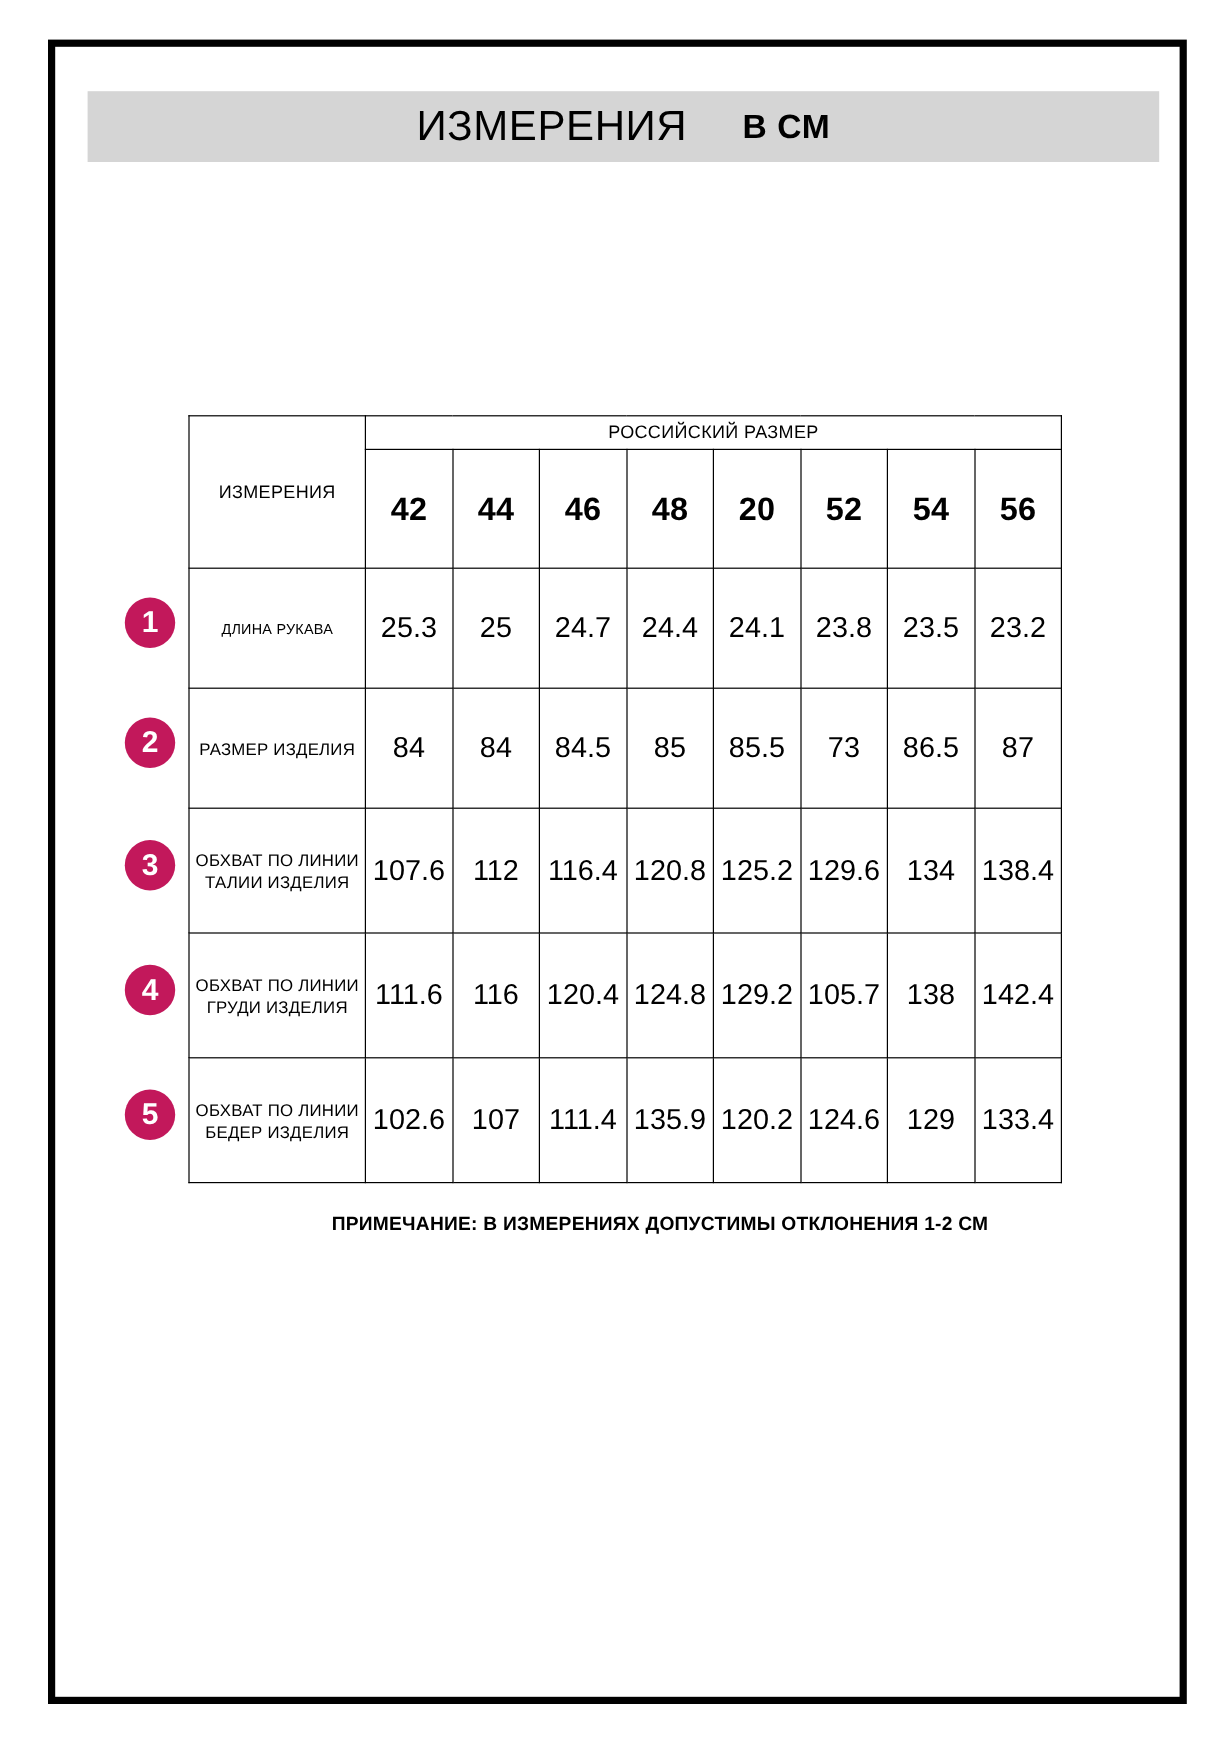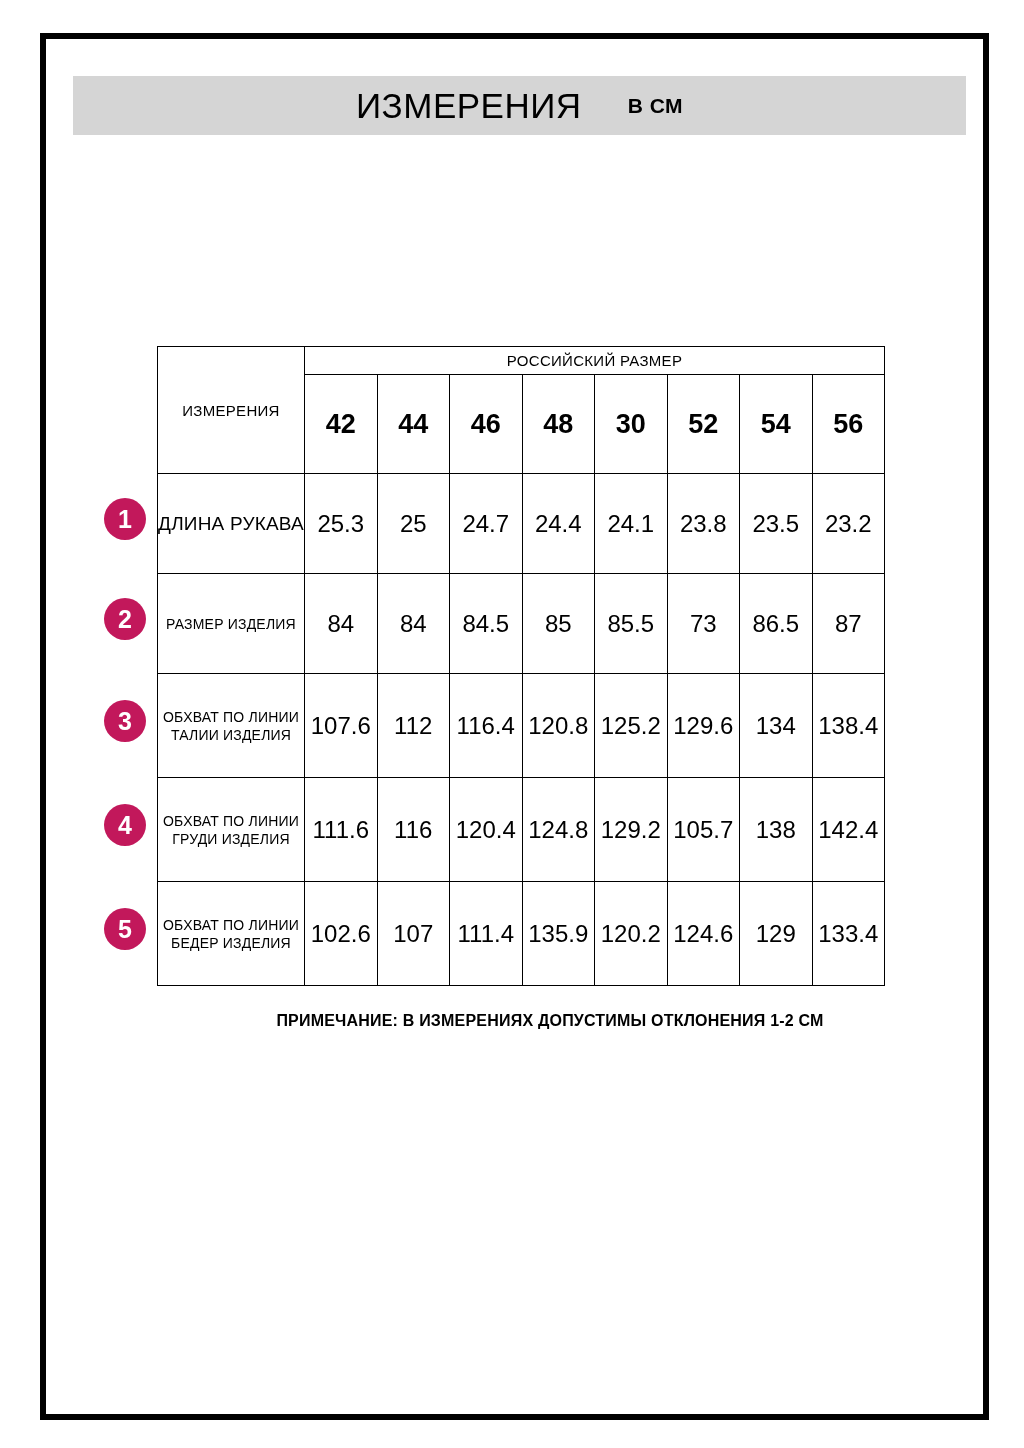--- a/index.html
+++ b/index.html
@@ -46,21 +46,21 @@
     white-space: nowrap;
   }
   .title-strong {
     font-size: 35px;
     font-weight: 700;
     letter-spacing: 0.5px;
     margin-left: 40px;
     white-space: nowrap;
   }
   .title-unit {
-    font-size: 21px;
+    font-size: 28px;
     font-weight: 700;
     letter-spacing: 0.5px;
     margin-left: 46px;
     white-space: nowrap;
   }
 
   
   .code {
     position: absolute;
     left: 0;
@@ -123,21 +123,21 @@
   tr.data-row { height: 100px; }
   tr.data-row.tall { height: 104px; }
 
   .row-label {
     font-size: 14px;
     line-height: 18px;
     font-weight: 400;
     letter-spacing: 0.2px;
     padding: 0 6px;
   }
-  .row-label.single { font-size: 19px; }
+  .row-label.single { font-size: 12px; }
   .cell-val {
     font-size: 24px;
     font-weight: 400;
   }
 
   
   .badge {
     position: absolute;
     left: 58px;
     width: 42px;
@@ -192,21 +192,21 @@
       <tbody>
         <tr>
           <td rowspan="2" class="hdr-measure">ИЗМЕРЕНИЯ</td>
           <td colspan="8" class="hdr-russian">РОССИЙСКИЙ РАЗМЕР</td>
         </tr>
         <tr>
           <td class="hdr-size">42</td>
           <td class="hdr-size">44</td>
           <td class="hdr-size">46</td>
           <td class="hdr-size">48</td>
-          <td class="hdr-size">30</td>
+          <td class="hdr-size">20</td>
           <td class="hdr-size">52</td>
           <td class="hdr-size">54</td>
           <td class="hdr-size">56</td>
         </tr>
 
         <tr class="data-row">
           <td class="row-label single">ДЛИНА РУКАВА</td>
           <td class="cell-val">25.3</td>
           <td class="cell-val">25</td>
           <td class="cell-val">24.7</td>

